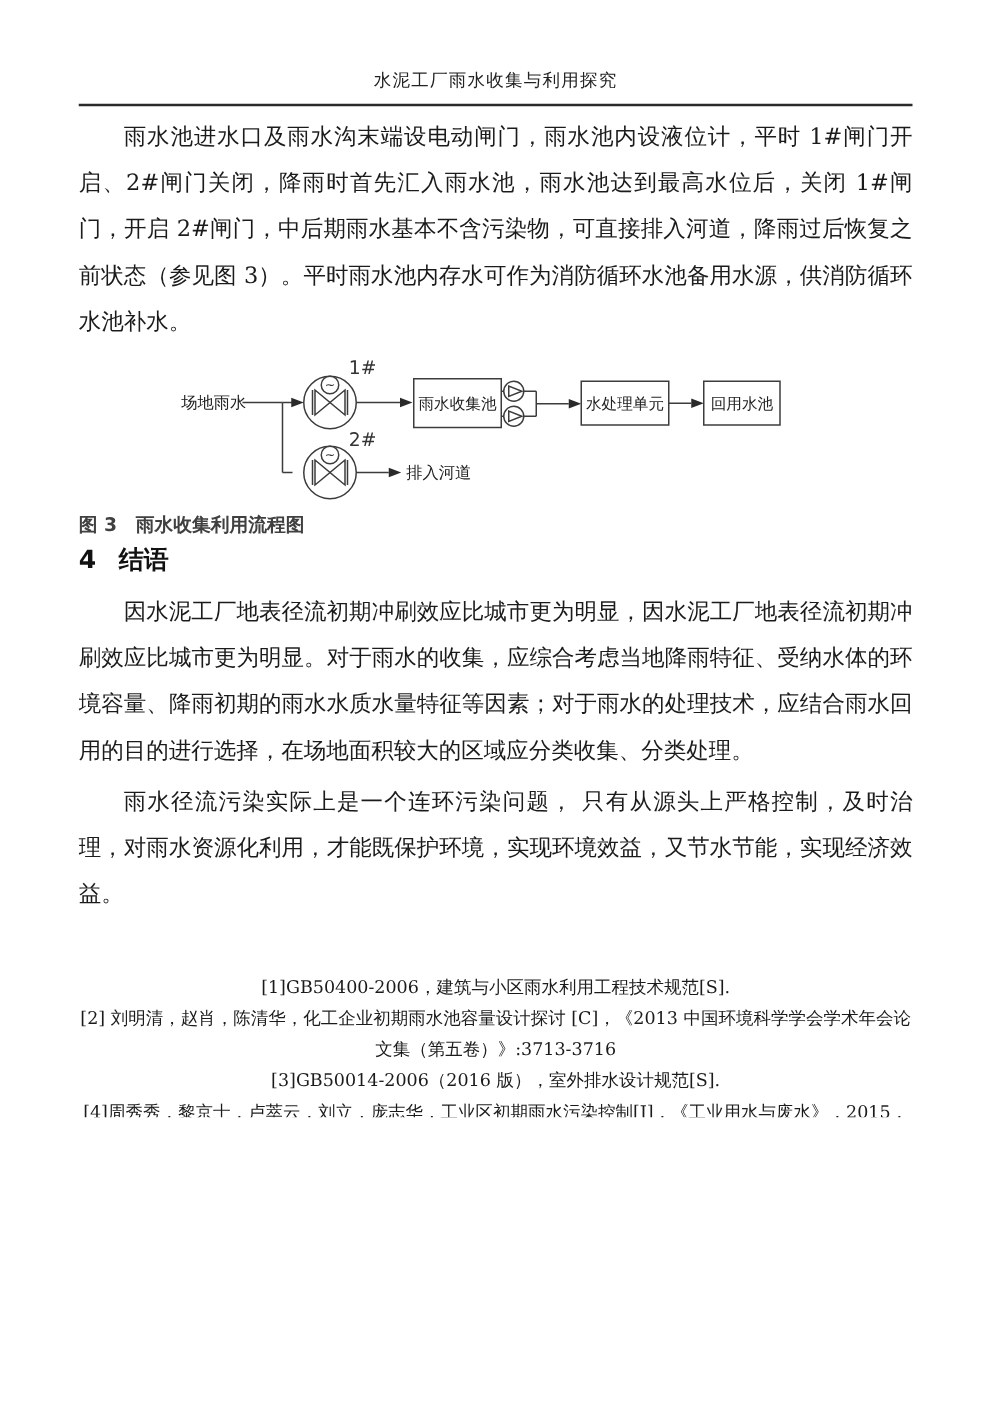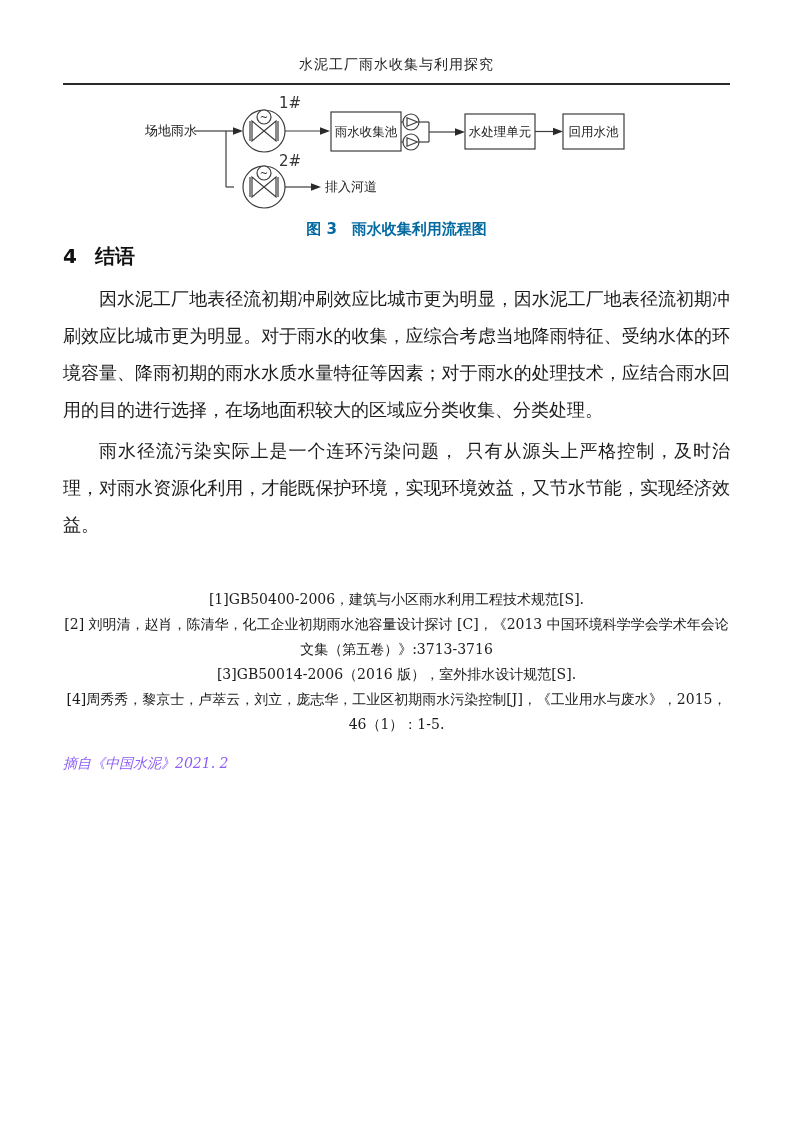--- a/index.html
+++ b/index.html
@@ -45,25 +45,24 @@
   .diagram-stroke { stroke: #3c3c3c; stroke-width: 1.2; fill: none; }
   .diagram-fill-white { fill: #ffffff; stroke: #3c3c3c; stroke-width: 1.2; }
   .diagram-arrow { fill: #2a2a2a; stroke: none; }
   .diagram-text { fill: #222; font-size: 13px; font-family: "DejaVu Serif", "Liberation Serif", serif; }
   .diagram-box-text { fill: #222; font-size: 12.5px; text-anchor: middle; font-family: "DejaVu Serif", "Liberation Serif", serif; }
   .diagram-valve-label { fill: #333; font-size: 15px; font-family: "DejaVu Sans", "Liberation Sans", sans-serif; }
   .diagram-motor-symbol { fill: #333; font-size: 10px; text-anchor: middle; font-family: "DejaVu Sans", "Liberation Sans", sans-serif; }
 
   .figure-caption {
     margin-top: 8px;
-    text-align: center;
     font-family: "DejaVu Sans", "Liberation Sans", sans-serif;
     font-weight: bold;
     font-size: 15px;
-    color: #0369a1;
+    color: #404040;
   }
 
   .section-heading {
     margin-top: 4px;
     font-family: "DejaVu Sans", "Liberation Sans", sans-serif;
     font-weight: bold;
     font-size: 20px;
     color: #111;
   }
   .section-heading .sec-num { margin-right: 18px; }
@@ -118,20 +117,21 @@
 </style>
 </head>
 <body>
 
 <div class="page">
   <div class="content">
 
     <div class="header-title">水泥工厂雨水收集与利用探究</div>
     <hr class="header-rule">
 
+    <p class="body-para para-1">雨水池进水口及雨水沟末端设电动闸门，雨水池内设液位计，平时 1#闸门开启、2#闸门关闭，降雨时首先汇入雨水池，雨水池达到最高水位后，关闭 1#闸门，开启 2#闸门，中后期雨水基本不含污染物，可直接排入河道，降雨过后恢复之前状态（参见图 3）。平时雨水池内存水可作为消防循环水池备用水源，供消防循环水池补水。</p>
 
     <figure class="figure">
       <svg width="500" height="125" viewBox="0 0 500 125">
 
         <text x="12" y="48" class="diagram-text">场地雨水</text>
 
         <g>
           <line x1="61" y1="44" x2="93" y2="44" class="diagram-stroke"></line>
           <line x1="93" y1="44" x2="93" y2="100" class="diagram-stroke"></line>
           <line x1="93" y1="44" x2="101" y2="44" class="diagram-stroke"></line>

